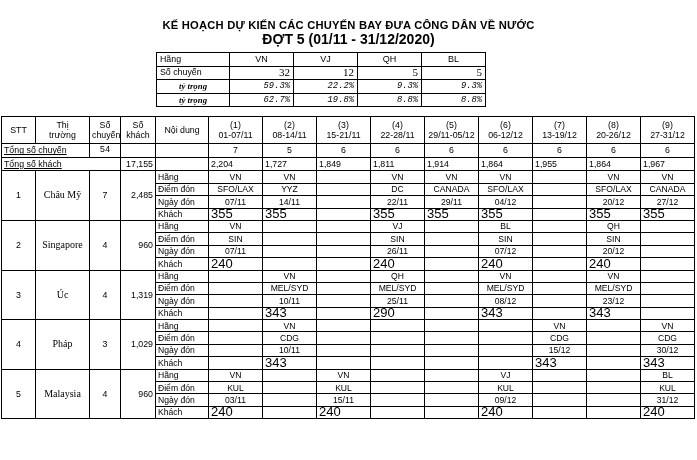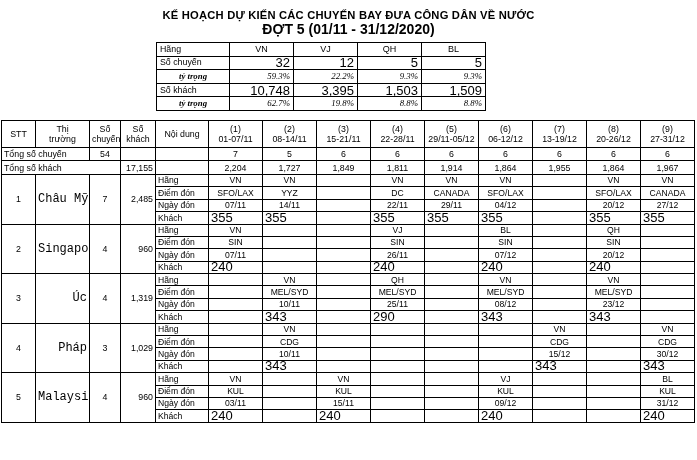--- a/index.html
+++ b/index.html
@@ -17,21 +17,21 @@
   }
   .page {
     width: 697px;
     height: 460px;
     position: relative;
     box-sizing: border-box;
   }
   
   .title-block {
     text-align: center;
-    padding-top: 9px;
+    padding-top: 19px;
   }
   .doc-title {
     font-family: "Liberation Sans", "DejaVu Sans", sans-serif;
     font-weight: bold;
     font-size: 11.2px;
     letter-spacing: 0.2px;
     line-height: 13px;
   }
   .doc-subtitle {
     font-family: "Liberation Sans", "DejaVu Sans", sans-serif;
@@ -73,26 +73,26 @@
     font-size: 8.8px;
   }
   .sum-head {
     text-align: center;
     font-family: "Liberation Sans", "DejaVu Sans", sans-serif;
     font-weight: bold;
     font-size: 9px;
   }
   .sum-val {
     text-align: right;
-    font-family: Liberation Sans, sans-serif;
-    font-size: 13px;
+    font-family: Liberation Serif, serif;
+    font-size: 11px;
   }
   .sum-val.pct {
     font-style: italic;
-    font-family: Liberation Serif, serif;
+    font-family: Liberation Mono, monospace;
     font-size: 8.8px;
   }
   
   .main-wrap {
     margin-top: 9px;
     padding-left: 1px;
   }
   table.main {
     border-collapse: collapse;
     table-layout: fixed;
@@ -125,53 +125,54 @@
   }
   th.hdr .wk-num { display: block; }
   th.hdr .wk-range { display: block; }
 
   td.tot-label {
     text-align: left;
     font-family: "Liberation Sans", "DejaVu Sans", sans-serif;
     font-weight: bold;
     font-size: 8.8px;
     height: 12.5px;
+    text-decoration: underline;
   }
   td.tot-num {
     text-align: center;
-    font-family: Liberation Sans, sans-serif;
+    font-family: Liberation Mono, monospace;
     font-weight: bold;
     font-size: 8.8px;
   }
   td.tot-pax {
     text-align: right;
     font-family: "Liberation Sans", "DejaVu Sans", sans-serif;
     font-size: 8.8px;
   }
   td.tot-week-flights {
     text-align: center;
     font-family: "Liberation Sans", "DejaVu Sans", sans-serif;
     font-size: 8.8px;
   }
   td.tot-week-pax {
-    text-align: center;
+    text-align: left;
     font-family: "Liberation Sans", "DejaVu Sans", sans-serif;
     font-size: 8.8px;
   }
   td.blankcell { height: 12.5px; }
 
   td.rowno {
     text-align: center;
     font-family: "Liberation Sans", "DejaVu Sans", sans-serif;
     font-size: 8.8px;
   }
   td.market {
-    text-align: right;
-    font-family: Liberation Mono, monospace;
-    font-size: 12px;
+    text-align: center;
+    font-family: Liberation Serif, serif;
+    font-size: 10px;
     padding-left: 4px;
   }
   td.flights {
     text-align: center;
     font-family: "Liberation Sans", "DejaVu Sans", sans-serif;
     font-size: 8.8px;
   }
   td.pax {
     text-align: right;
     font-family: "Liberation Sans", "DejaVu Sans", sans-serif;
@@ -227,27 +228,20 @@
             <td class="sum-val">12</td>
             <td class="sum-val">5</td>
             <td class="sum-val">5</td>
           </tr>
           <tr>
             <td class="sum-label italic">tỷ trọng</td>
             <td class="sum-val pct">59.3%</td>
             <td class="sum-val pct">22.2%</td>
             <td class="sum-val pct">9.3%</td>
             <td class="sum-val pct">9.3%</td>
-          </tr>
-          <tr>
-            <td class="sum-label">Số khách</td>
-            <td class="sum-val">10,748</td>
-            <td class="sum-val">3,395</td>
-            <td class="sum-val">1,503</td>
-            <td class="sum-val">1,509</td>
           </tr>
           <tr>
             <td class="sum-label italic">tỷ trọng</td>
             <td class="sum-val pct">62.7%</td>
             <td class="sum-val pct">19.8%</td>
             <td class="sum-val pct">8.8%</td>
             <td class="sum-val pct">8.8%</td>
           </tr>
         </tbody>
     </table>

